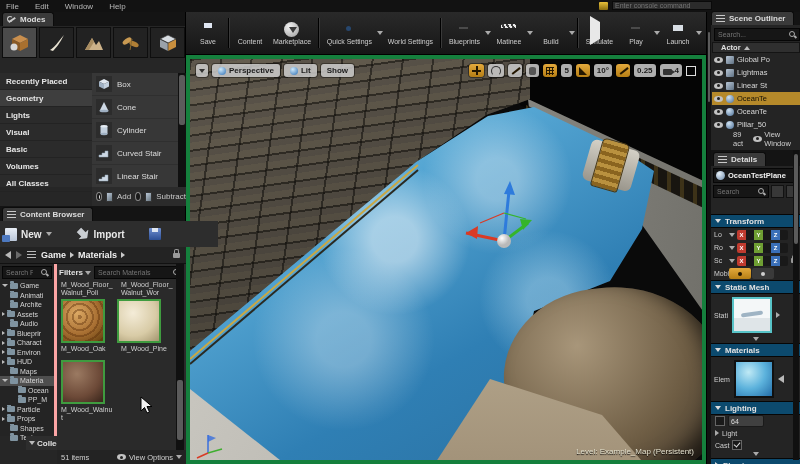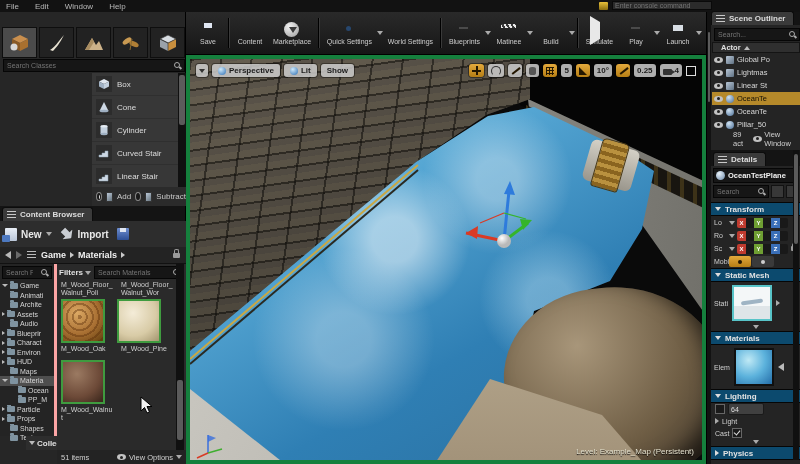--- a/index.html
+++ b/index.html
@@ -124,21 +124,21 @@
   .g-diag::before{content:"";position:absolute;left:0;top:3px;width:10px;height:1.5px;background:#241700;transform:rotate(-38deg);}
   .g-cam{width:9px;height:6px;background:#333;border-radius:1px;position:relative;margin-top:2px;}
   .g-cam::after{content:"";position:absolute;right:-3px;top:1px;border-top:2px solid transparent;border-bottom:2px solid transparent;border-left:3px solid #333;}
   .g-cyl{width:7px;height:8px;background:#555;border-radius:3px/2px;}
   .g-max{width:8px;height:8px;border:1.5px solid #ddd;}
   .lvl{right:8px;bottom:4px;font-size:8px;color:#e6e3cf;text-shadow:0 1px 1px #000;}
 
   
   .cb{left:0;top:206px;width:186px;height:258px;background:#262626;border-right:1px solid #000;box-sizing:border-box;}
   .cb .tabstrip{height:15px;padding-left:2px;}
-  .cb-tools{left:0;top:15px;width:186px;height:26px;background:#2d2d2d;display:flex;align-items:center;gap:8px;padding-left:5px;box-sizing:border-box;}
+  .cb-tools{left:0;top:15px;width:218px;height:26px;background:#2d2d2d;display:flex;align-items:center;gap:24px;padding-left:5px;box-sizing:border-box;}
   .cb-tools .bt{display:flex;align-items:center;gap:4px;font-size:10px;font-weight:bold;color:#e8e8e8;}
   .i-new{width:12px;height:13px;background:linear-gradient(#e8eef6,#b9c6d8);border-radius:1px;position:relative;}
   .i-new::after{content:"";position:absolute;left:-3px;bottom:-1px;width:8px;height:7px;background:#4d79c0;border-radius:1px;}
   .i-import{width:14px;height:12px;background:#c9cdd2;clip-path:polygon(50% 0,100% 45%,72% 45%,72% 100%,28% 100%,28% 45%,0 45%);transform:rotate(135deg);}
   .i-floppy{width:12px;height:12px;background:linear-gradient(#6f8fd0,#2c4e95);border-radius:1px;position:relative;}
   .i-floppy::after{content:"";position:absolute;left:3px;top:0;width:6px;height:4px;background:#dfe6f2;}
   .cb-crumb{left:0;top:41px;width:186px;height:17px;background:#232323;display:flex;align-items:center;gap:5px;padding-left:5px;box-sizing:border-box;border-bottom:1px solid #111;}
   .arrl{width:0;height:0;border-top:4px solid transparent;border-bottom:4px solid transparent;border-right:6px solid #b9b9b9;}
   .arrr{width:0;height:0;border-top:4px solid transparent;border-bottom:4px solid transparent;border-left:6px solid #6a6a6a;}
   .i-tree{width:9px;height:8px;background:linear-gradient(#bbb 1.5px,transparent 1.5px);background-size:9px 3px;}
@@ -183,21 +183,21 @@
   .orow{height:13px;display:flex;align-items:center;gap:3px;padding-left:2px;font-size:7.5px;color:#d8d8d8;white-space:nowrap;overflow:hidden;}
   .orow.sel{background:#b5892a;color:#151005;}
   .tico{width:8px;height:8px;flex:none;background:linear-gradient(135deg,#b9c7d6,#5f7183);border-radius:1px;}
   .tico.round{border-radius:50%;background:radial-gradient(circle at 35% 30%,#cfe2f2,#4a6d94);}
   .outl-foot{left:5px;top:120px;width:88px;height:13px;display:flex;align-items:center;gap:3px;font-size:7.5px;color:#cfcfcf;padding-left:21px;box-sizing:border-box;}
 
   .det{left:4px;top:138px;width:90px;}
   .det-name{margin:2px 2px;height:13px;background:#161616;border:1px solid #060606;display:flex;align-items:center;gap:3px;padding-left:2px;}
   .i-house{width:9px;height:9px;border-radius:50%;background:radial-gradient(circle at 35% 30%,#e8f2fa,#6a87a8);}
   .det-name span{font-size:7.5px;font-weight:bold;color:#f2f2f2;}
-  .det-search{display:flex;gap:2px;margin:0 2px 4px;}
+  .det-search{display:flex;gap:2px;margin:0 2px 16px;}
   .det-search .searchbox{flex:1;}
   .minibtn{width:11px;height:11px;background:#383838;border:1px solid #121212;}
   .trow{display:flex;align-items:center;gap:2px;height:13px;padding-left:3px;font-size:7px;color:#cfcfcf;}
   .trow .tl{width:13px;flex:none;}
   .axis{display:flex;height:10px;border-radius:2px;overflow:hidden;flex:none;}
   .axis .ltr{width:9px;color:#fff;font-size:6px;font-weight:bold;display:flex;align-items:center;justify-content:center;}
   .axis .val{width:8px;background:#191919;}
   .ax-x{background:#bf3b2f;} .ax-y{background:#6f9f33;} .ax-z{background:#3a6fb8;}
   .locksm{width:6px;height:5px;background:#999;border-radius:1px;position:relative;margin-left:1px;}
   .locksm::before{content:"";position:absolute;top:-3px;left:1px;width:3px;height:2px;border:1px solid #999;border-bottom:none;border-radius:2px 2px 0 0;}
@@ -228,20 +228,26 @@
   <div class="abs menubar">
     <span class="mi">File</span>
     <span class="mi">Edit</span>
     <span class="mi">Window</span>
     <span class="mi">Help</span>
   </div>
   <div class="abs console-ico"></div>
   <input class="abs console-in" placeholder="Enter console command" style="">
 
   <div class="abs modes">
+    <div class="tabstrip">
+      <div class="tab">
+        <span class="wrench"></span>
+        <span>Modes</span>
+      </div>
+    </div>
     <div class="abs modebtns">
       <div class="modebtn sel">
         <svg width="22" height="20" viewBox="0 0 22 20">
             <polygon points="11,2 19,6 11,10 3,6" fill="#c98f4e"></polygon>
             <polygon points="3,6 11,10 11,18 3,14" fill="#8a5a26"></polygon>
             <polygon points="19,6 11,10 11,18 19,14" fill="#a8702f"></polygon>
             <circle cx="5" cy="14" r="3.5" fill="#d8d8d8"></circle>
           </svg>
       </div>
       <div class="modebtn">
@@ -267,20 +273,29 @@
             <polygon points="11,2 19,6 11,10 3,6" fill="#d8dde2"></polygon>
             <polygon points="3,6 11,10 11,18 3,14" fill="#9aa2aa"></polygon>
             <polygon points="19,6 11,10 11,18 19,14" fill="#c98f3e"></polygon>
             <path d="M11,2 19,6 11,10 3,6 Z M3,6 11,10 11,18" fill="none" stroke="#3a3a3a" stroke-width=".7"></path>
           </svg>
       </div>
     </div>
     <div class="abs modes-search searchbox">
       <input placeholder="Search Classes" style="">
       <span class="mag"></span>
+    </div>
+    <div class="abs cats">
+      <div class="cat">Recently Placed</div>
+      <div class="cat sel">Geometry</div>
+      <div class="cat">Lights</div>
+      <div class="cat">Visual</div>
+      <div class="cat">Basic</div>
+      <div class="cat">Volumes</div>
+      <div class="cat">All Classes</div>
     </div>
     <div class="abs mitems">
       <div class="mitem">
         <span class="mico">
             <svg width="12" height="12" viewBox="0 0 12 12">
               <polygon points="6,1 11,3.5 6,6 1,3.5" fill="#dfe6ee"></polygon>
               <polygon points="1,3.5 6,6 6,11 1,8.5" fill="#9fb0c2"></polygon>
               <polygon points="11,3.5 6,6 6,11 11,8.5" fill="#c2cfdd"></polygon>
             </svg>
           </span>

